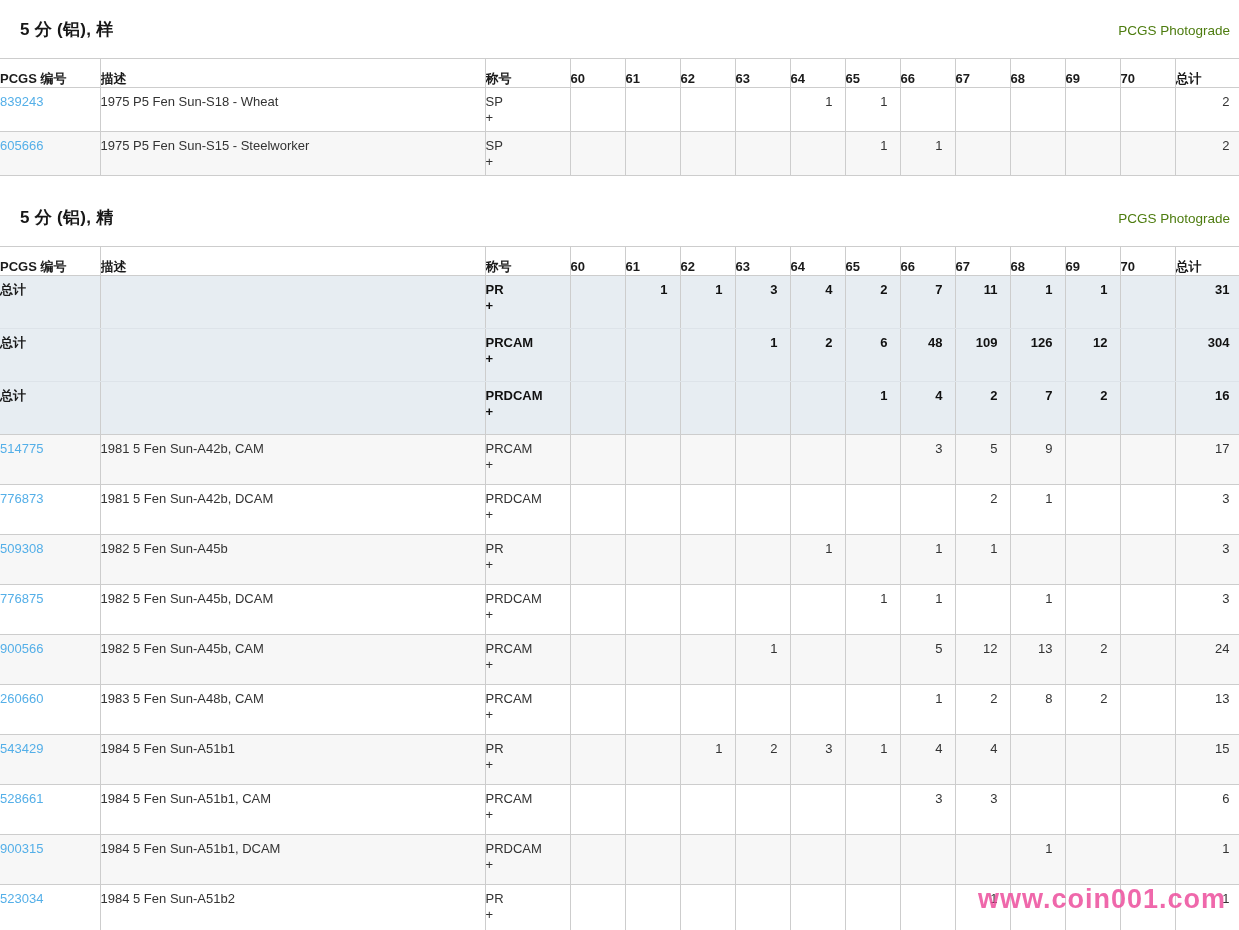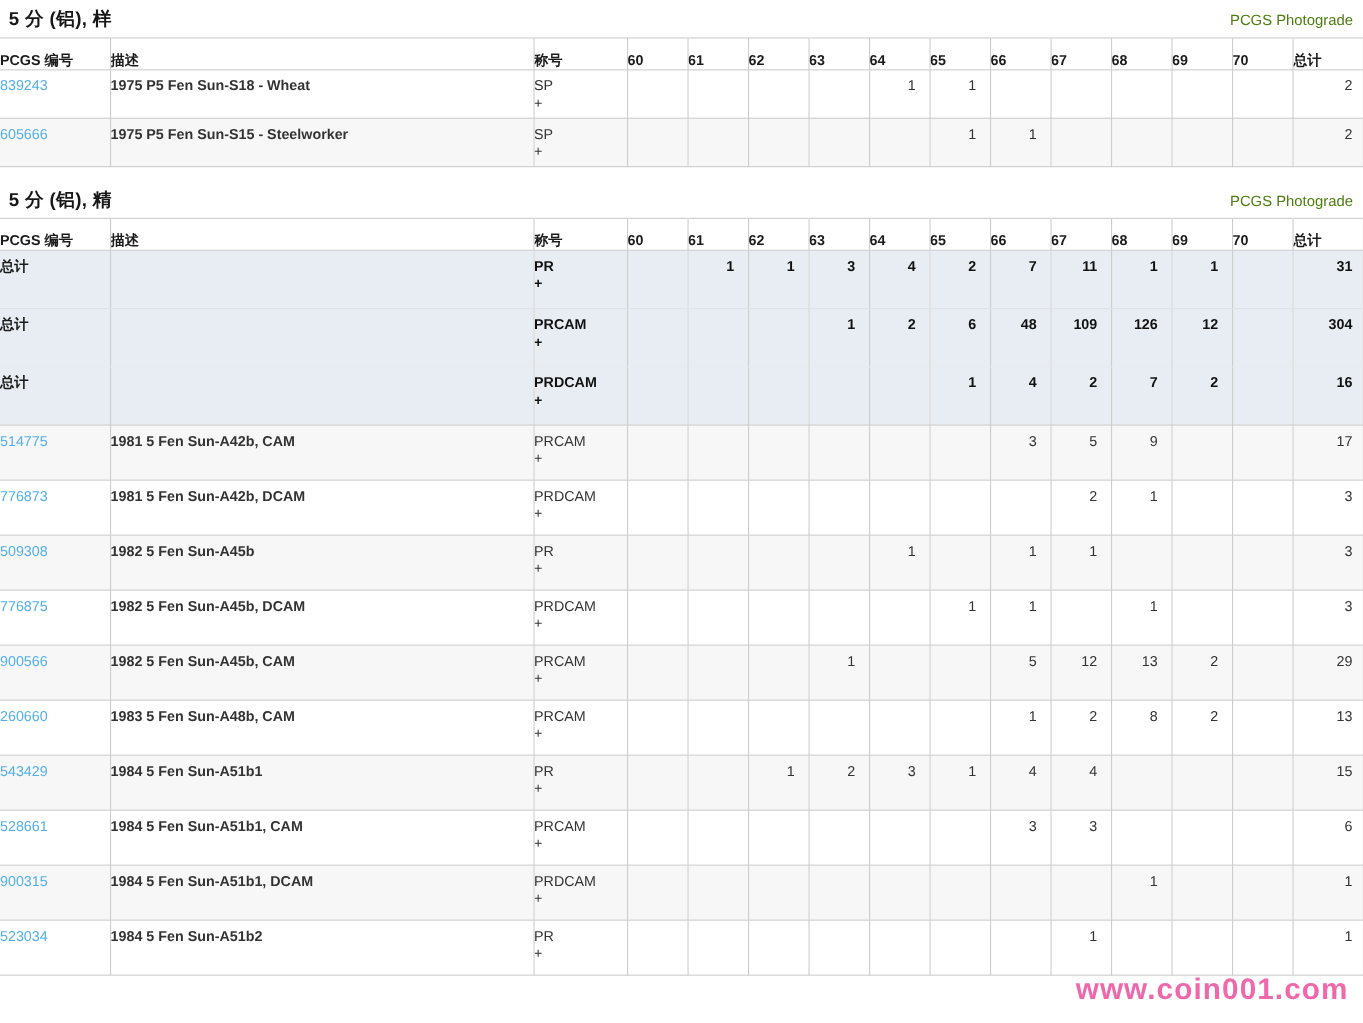--- a/index.html
+++ b/index.html
@@ -8,21 +8,21 @@
     background: #ffffff; color: #333;
     font-family: "Liberation Sans", sans-serif;
   }
   .section { margin: 0; }
   .section ~ .section { margin-top: 12px; }
   .section-head {
     display: flex; justify-content: space-between; align-items: baseline;
     padding: 6px 9px 5px 8px;
   }
   .section-title {
-    margin: 0; font-size: 17px; font-weight: bold; color: #171717;
+    margin: 12px; font-size: 17px; font-weight: bold; color: #171717;
     letter-spacing: 0.3px;
   }
   .photograde-link {
     font-size: 13.5px; color: #4d7c0f; text-decoration: none; cursor: pointer;
   }
   table.pop-table {
     border-collapse: collapse; table-layout: fixed; width: 1239px;
     border-top: 1px solid #cdcdcd;
   }
   .pop-table th, .pop-table td {
@@ -34,21 +34,21 @@
   .pop-table thead th {
     font-weight: bold; color: #1b1b1b; text-align: left; padding-top: 12px;
   }
   .pop-table tbody tr { height: 50px; }
   .pop-table.t1 tbody tr { height: 44px; }
   .pop-table tr.total-row { height: 53px; background: #e7edf2; }
   .total-row td { font-weight: bold; color: #111; }
   .total-mid td { border-bottom-color: #dde3e9; }
   tr.stripe { background: #f7f7f7; }
   .c-pcgs  { text-align: left; padding-left: 8px; }
-  .c-desc  { text-align: left; padding-left: 6px; font-weight: bold; }
+  .c-desc  { text-align: left; padding-left: 6px; }
   .c-desig { text-align: left; padding-left: 6px; }
   td.c-num, th.c-num { text-align: right; padding-right: 12px; }
   td.c-total, th.c-total { text-align: right; padding-right: 9px; }
   .pcgs-link { color: #54afe8; text-decoration: none; cursor: pointer; }
   .total-label { font-weight: bold; color: #1b1b1b; }
   .desig-line { line-height: 16px; }
   .watermark {
     position: absolute; top: 884px; right: 13px; z-index: 5;
     font-size: 27px; font-weight: bold; letter-spacing: 1px;
     color: #ec4899; opacity: 0.82; pointer-events: none; white-space: nowrap;
@@ -338,21 +338,21 @@
             <td class="c-num"></td>
             <td class="c-num"></td>
             <td class="c-num">1</td>
             <td class="c-num"></td>
             <td class="c-num"></td>
             <td class="c-num">5</td>
             <td class="c-num">12</td>
             <td class="c-num">13</td>
             <td class="c-num">2</td>
             <td class="c-num"></td>
-            <td class="c-num c-total">29</td>
+            <td class="c-num c-total">24</td>
           </tr>
           <tr>
             <td class="c-pcgs"><a class="pcgs-link">260660</a></td>
             <td class="c-desc">1983 5 Fen Sun-A48b, CAM</td>
             <td class="c-desig">
               <div class="desig-line">PRCAM</div>
               <div class="desig-line">+</div>
             </td>
             <td class="c-num"></td>
             <td class="c-num"></td>

